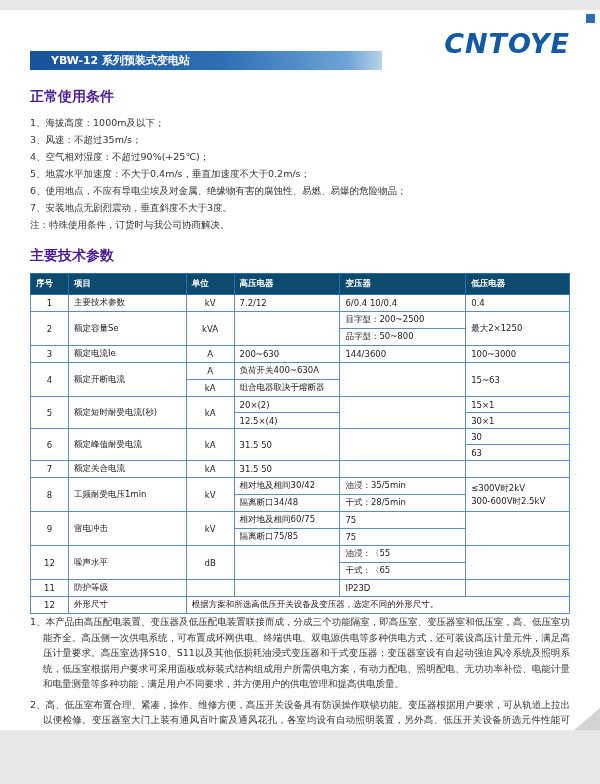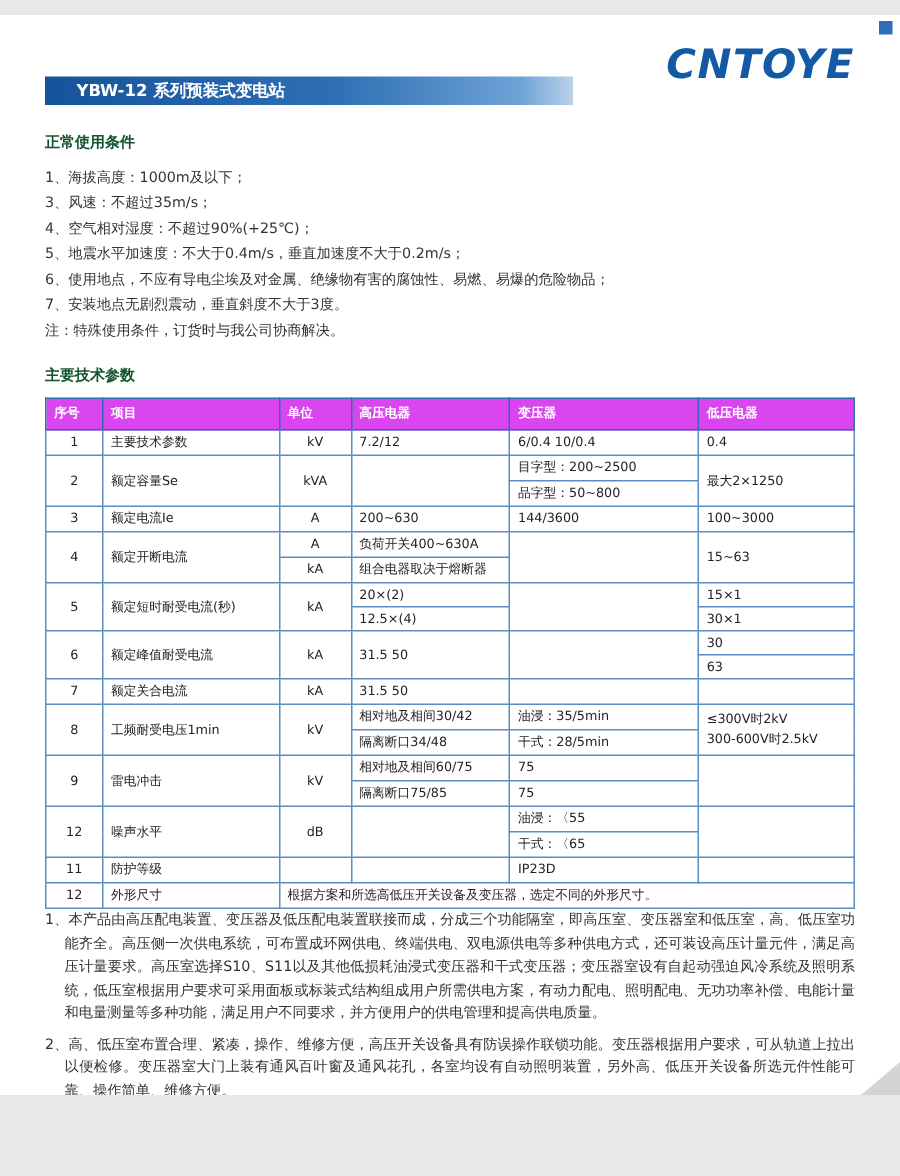--- a/index.html
+++ b/index.html
@@ -34,40 +34,40 @@
   .corner-bottom {
     position:absolute; bottom:0; right:0;
     width:0; height:0;
     border-left:26px solid transparent;
     border-bottom:22px solid #c9c9c9;
     opacity:.8;
   }
   
   .content { padding:0 30px; }
   .section-heading {
-    color:#14532d; font-size:10px; font-weight:bold;
+    color:#4c1d95; font-size:14px; font-weight:bold;
     margin:14px 0 8px 0;
   }
   .cond-item {
     font-size:9.5px; line-height:17px; color:#333;
   }
   
   .params-table {
     width:100%; border-collapse:collapse;
     font-size:8.5px; color:#222;
     margin-top:2px;
   }
   .params-table col.c-no   { width:38px; }
   .params-table col.c-item { width:118px; }
   .params-table col.c-unit { width:48px; }
   .params-table col.c-hv   { width:106px; }
   .params-table col.c-tf   { width:126px; }
   .params-table col.c-lv   { width:104px; }
   .params-table th {
-    background:#d946ef; color:#ffffff;
+    background:#0c4a6e; color:#ffffff;
     font-weight:bold; font-size:8.5px;
     text-align:left; padding:4px 5px;
     border:1px solid #2e6cb5;
   }
   .params-table td {
     border:1px solid #5b8cc2;
     padding:2px 5px; height:16px;
     vertical-align:middle;
     text-align:left;
   }

